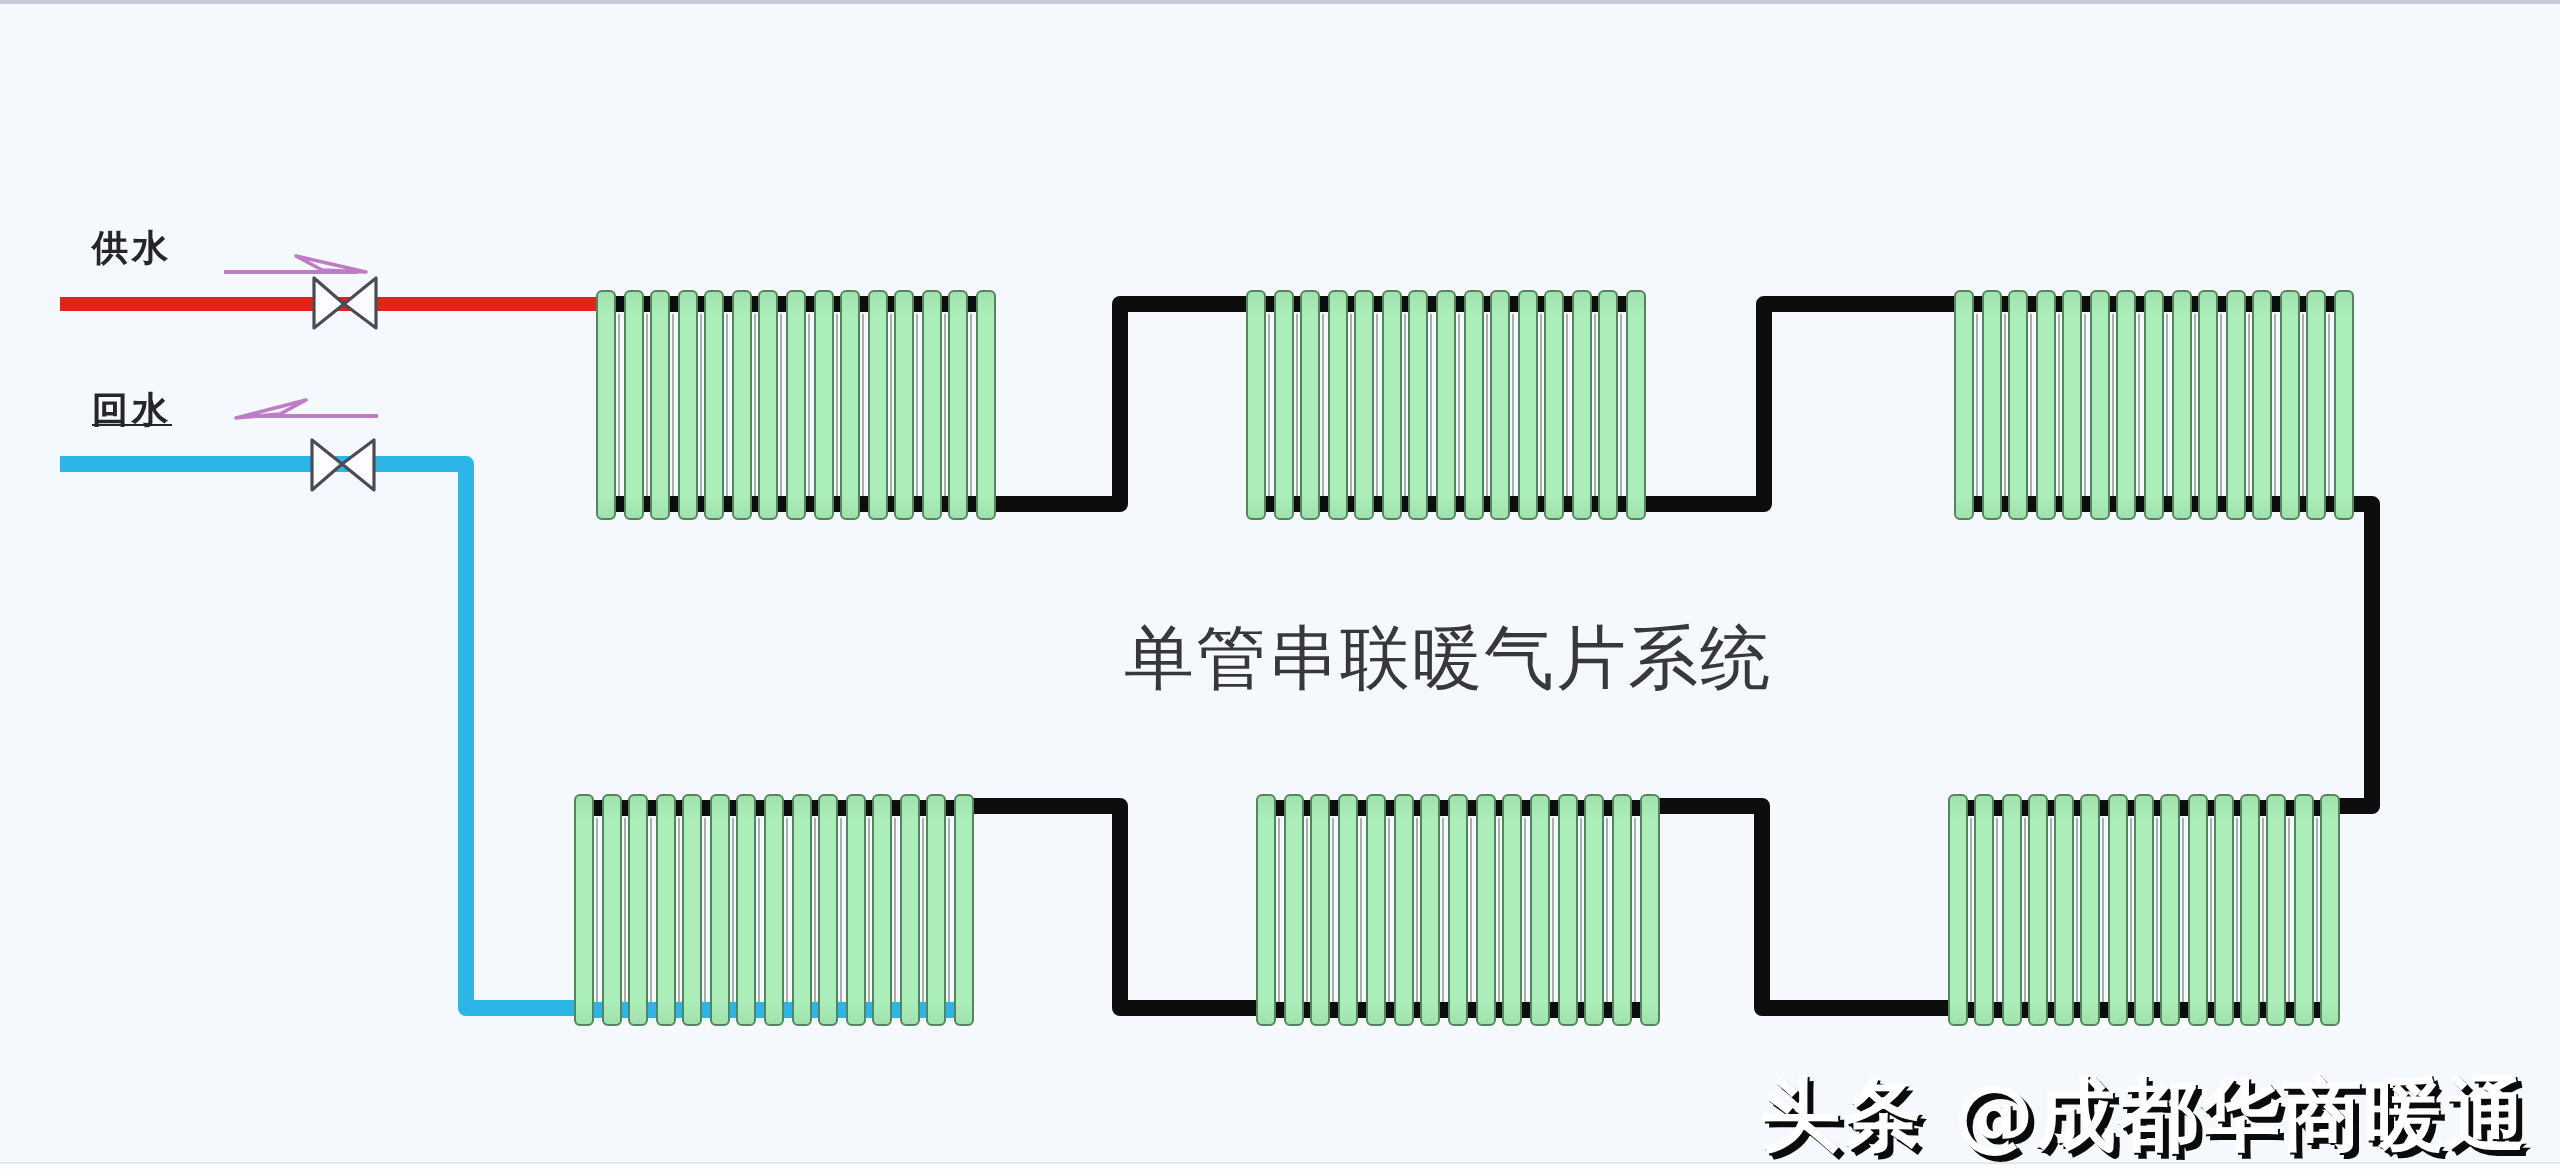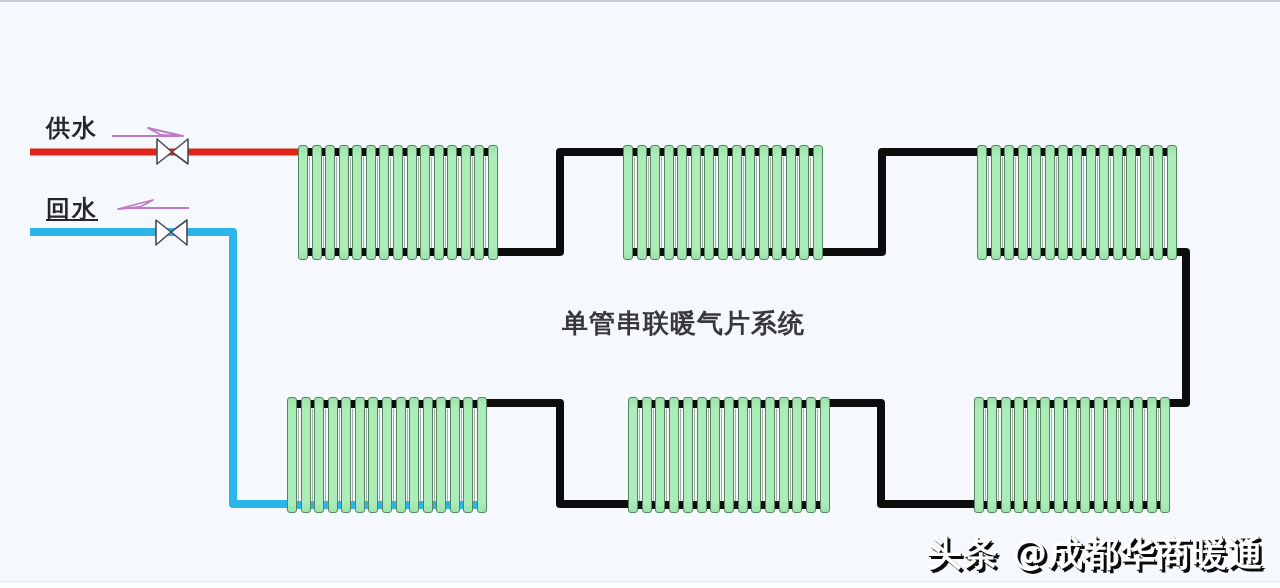--- a/index.html
+++ b/index.html
@@ -26,31 +26,31 @@
     border:1px solid var(--radiator_border,#55855f);
     border-radius:3px;
   }
   .slat::after{
     content:'';position:absolute;right:-3px;top:11px;bottom:11px;width:1px;
     background:#a8b0ab;
   }
   .slat:last-child::after{display:none;}
   .diagram-label{
     position:absolute;z-index:3;
-    font-size:24px;font-weight:600;color:#26262a;letter-spacing:2px;
+    font-size:18px;font-weight:600;color:#26262a;letter-spacing:2px;
   }
   .supply-label{left:46px;top:110px;}
   .return-label{left:46px;top:191px;text-decoration:underline;}
   .diagram-title{
     position:absolute;z-index:3;left:562px;top:304px;
-    font-size:26px;font-weight:700;letter-spacing:1px;color:var(--title_text,#38383c);
+    font-size:35px;font-weight:400;letter-spacing:1px;color:var(--title_text,#38383c);
   }
   .watermark{
     position:absolute;z-index:4;right:16px;top:528px;
-    font-size:35px;font-weight:700;letter-spacing:1px;
+    font-size:40px;font-weight:700;letter-spacing:1px;
     color:var(--watermark_text,#ffffff);
     text-shadow:1px 1px 0 #0b0b0b,3px 3px 0 #0b0b0b;
     white-space:nowrap;
   }
   .bottom-strip{
     position:absolute;z-index:0;left:0;top:579px;width:100%;height:9px;
     background:#fbfdfe;border-top:1px solid #e4e8ec;
   }
 </style>
 </head>

